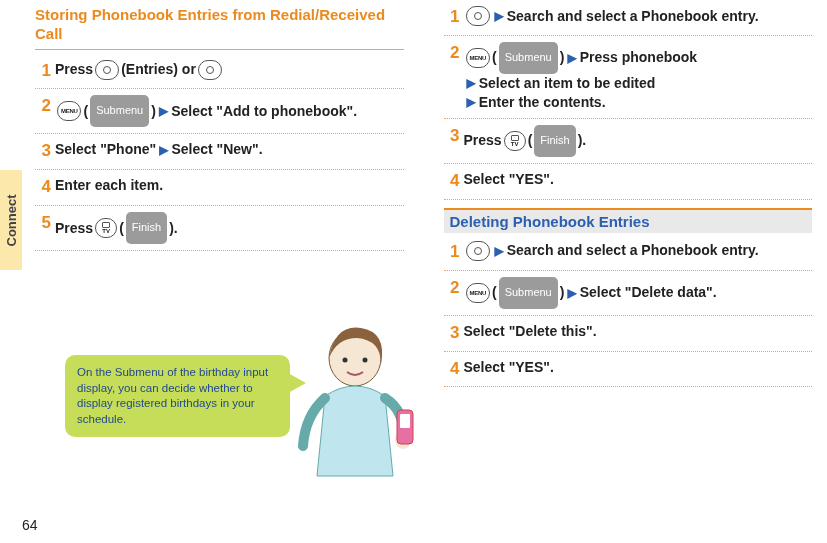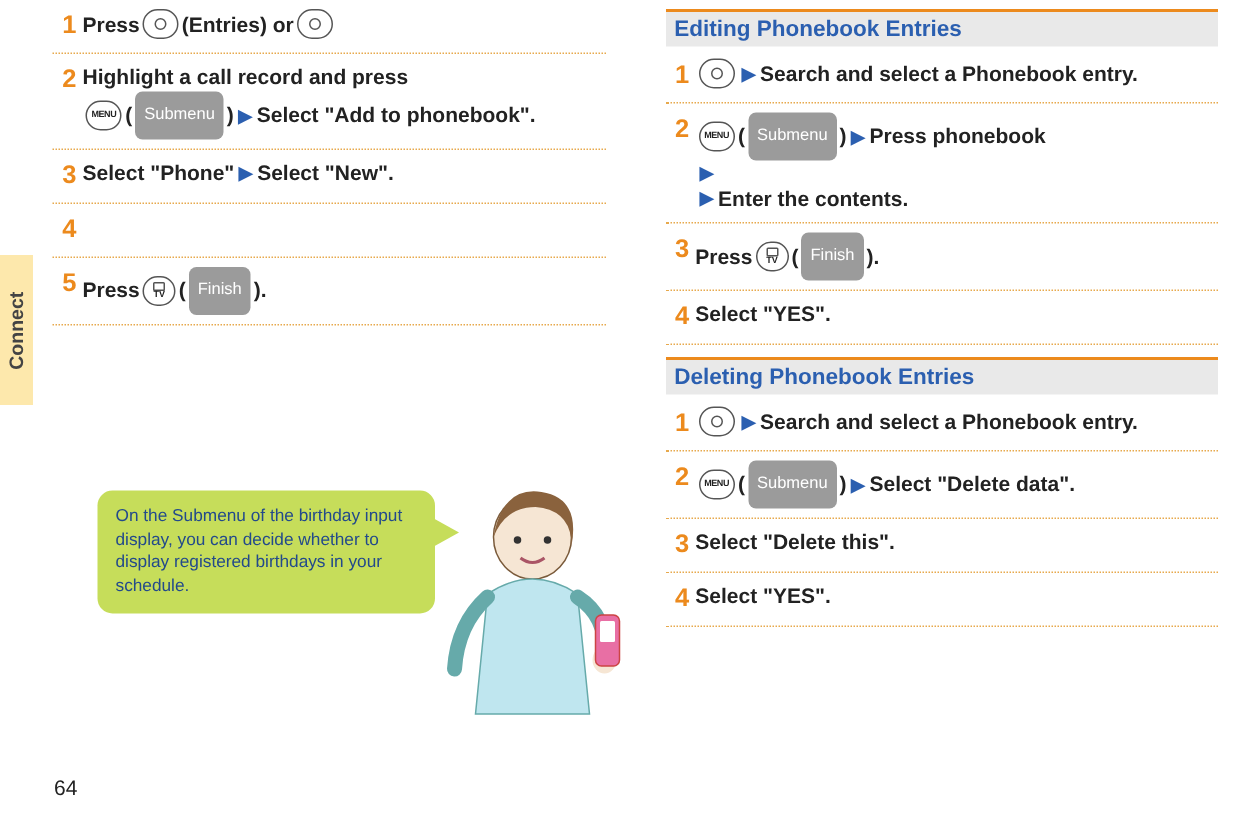--- a/index.html
+++ b/index.html
@@ -135,21 +135,21 @@
     color: #2b5fb0;
     font-weight: bold;
     margin: 0 3px;
     font-size: 12px;
     display: inline-block;
     vertical-align: middle;
   }
   .tipbox {
     position: absolute;
     left: 65px;
-    top: 327px;
+    top: 355px;
     width: 225px;
     background: #c6dd5a;
     border-radius: 10px;
     padding: 10px 12px;
     font-size: 11.5px;
     color: #234a8b;
     line-height: 1.35;
   }
   .tipbox::after {
     content: "";
@@ -163,36 +163,37 @@
   }
   .person {
     position: absolute;
     left: 285px;
     top: 316px;
     width: 135px;
     height: 170px;
   }
   .page-num {
     position: absolute;
-    left: 36px;
+    left: 22px;
     bottom: 10px;
     font-size: 14px;
   }
   .block + .block { margin-top: 8px; }
 </style>
 </head>
 <body>
 
 <div class="sidebar-tab">
   <span>Connect</span>
 </div>
 
 <div class="page">
 
   <div class="col col-left">
+    <div class="heading-orange">Storing Phonebook Entries from Redial/Received Call</div>
 
     <div class="step">
       <div class="step-num">1</div>
       <div class="step-body">
         <span class="line">
           <span>Press </span>
           <span class="key key-nav">
               <span class="ring"></span>
             </span>
           <span>(Entries) or </span>
@@ -200,23 +201,20 @@
               <span class="ring"></span>
             </span>
         </span>
       </div>
     </div>
 
     <div class="step">
       <div class="step-num">2</div>
       <div class="step-body">
         <span class="line">
-          <span>Highlight a call record and press </span>
-        </span>
-        <span class="line">
           <span class="key key-round key-menu">MENU</span>
           <span>(</span>
           <span class="badge">Submenu</span>
           <span>)</span>
           <span class="arrow">▶</span>
           <span>Select "Add to phonebook".</span>
         </span>
       </div>
     </div>
 
@@ -226,20 +224,23 @@
         <span class="line">
           <span>Select "Phone"</span>
           <span class="arrow">▶</span>
           <span>Select "New".</span>
         </span>
       </div>
     </div>
 
     <div class="step">
       <div class="step-num">4</div>
+      <div class="step-body">
+        <span>Enter each item.</span>
+      </div>
     </div>
 
     <div class="step">
       <div class="step-num">5</div>
       <div class="step-body">
         <span class="line">
           <span>Press </span>
           <span class="key key-round key-camtv">
               <span class="cam"></span>
               <span class="tv">TV</span>
@@ -248,21 +249,20 @@
           <span class="badge">Finish</span>
           <span>).</span>
         </span>
       </div>
     </div>
   </div>
 
   <div class="col col-right">
 
     <div class="block">
-      <div class="heading-blue">Editing Phonebook Entries</div>
 
       <div class="step">
         <div class="step-num">1</div>
         <div class="step-body">
           <span class="line">
             <span class="key key-nav">
                 <span class="ring"></span>
               </span>
             <span class="arrow">▶</span>
             <span>Search and select a Phonebook entry.</span>
@@ -276,20 +276,21 @@
           <span class="line">
             <span class="key key-round key-menu">MENU</span>
             <span>(</span>
             <span class="badge">Submenu</span>
             <span>)</span>
             <span class="arrow">▶</span>
             <span>Press phonebook</span>
           </span>
           <span class="line">
             <span class="arrow">▶</span>
+            <span>Select an item to be edited</span>
           </span>
           <span class="line">
             <span class="arrow">▶</span>
             <span>Enter the contents.</span>
           </span>
         </div>
       </div>
 
       <div class="step">
         <div class="step-num">3</div>

